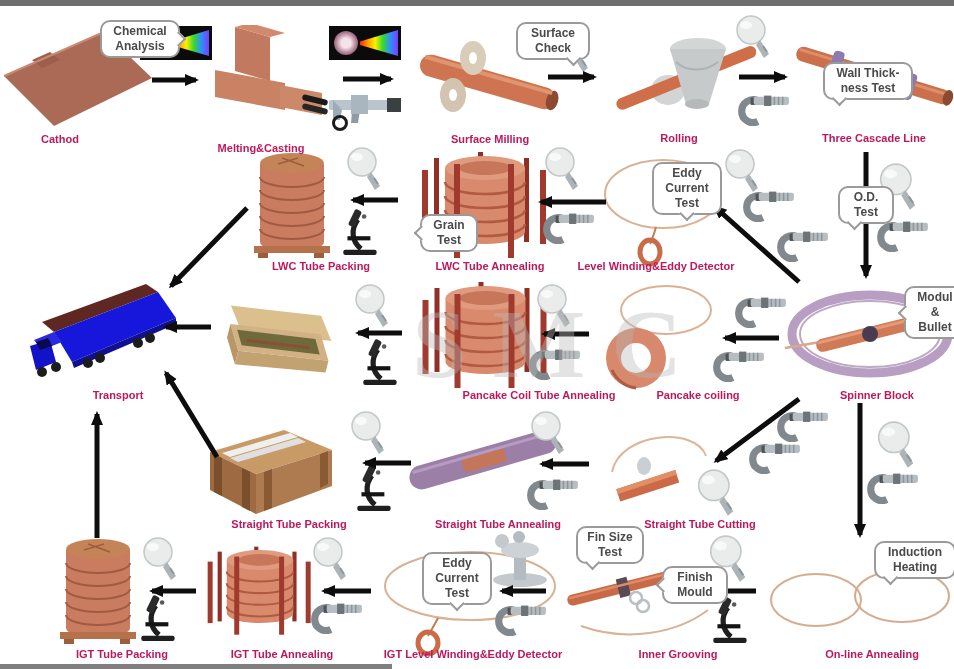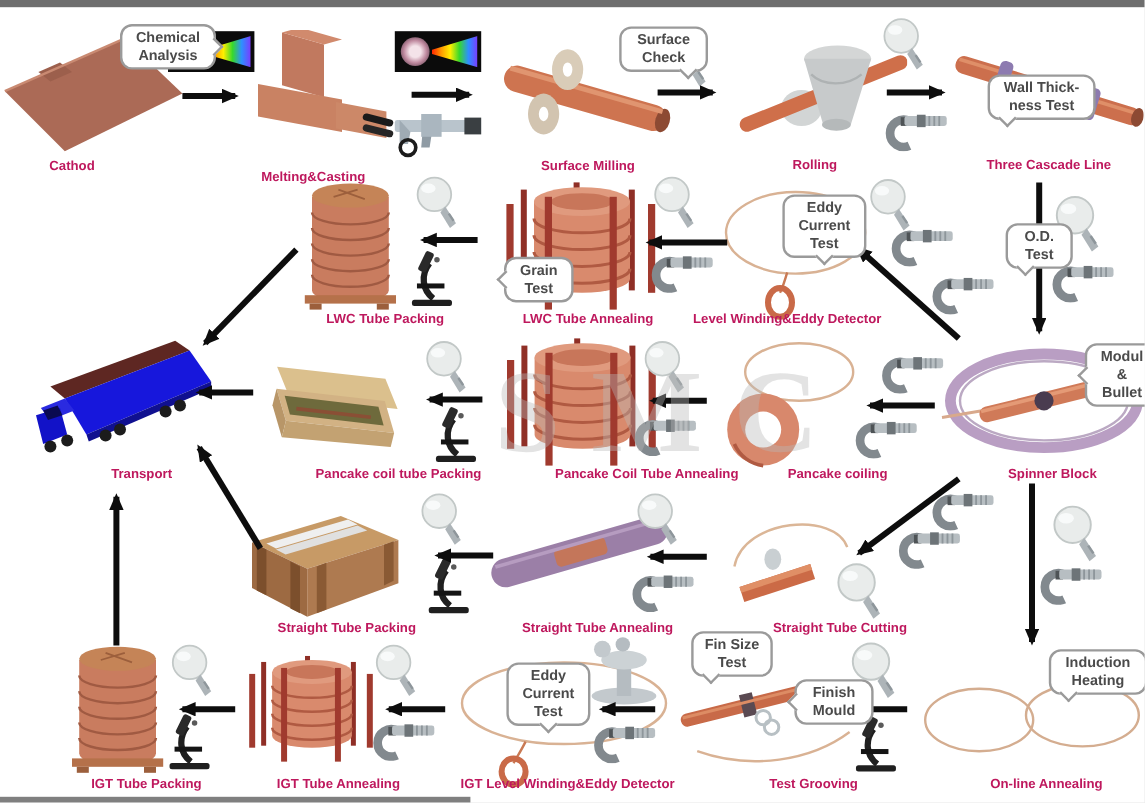--- a/index.html
+++ b/index.html
@@ -282,21 +282,20 @@
   <svg class="abs illo" style="left:218px;top:292px" width="120" height="95" viewBox="0 0 120 95">
     <g transform="rotate(14 60 48)">
       <polygon points="6,26 96,14 112,36 22,48" fill="#dbc08d"></polygon>
       <polygon points="10,44 100,32 114,56 24,68" fill="#d2b284"></polygon>
       <polygon points="18,48 96,38 104,52 26,62" fill="#6e6a3c"></polygon>
       <polygon points="10,44 24,68 24,82 10,58" fill="#b89668"></polygon>
       <polygon points="24,68 114,56 114,68 24,82" fill="#c3a272"></polygon>
       <path d="M30,56 L92,48" stroke="#8a4f35" stroke-width="3"></path>
     </g>
   </svg>
-  <div class="label" style="left:232px;top:389px;width:200px">Pancake coil tube Packing</div>
 
   <svg class="abs icon" style="left:352px;top:283px" width="40" height="48" viewBox="0 0 40 48">
       <use href="#sym-magnifier"></use>
     </svg>
   <svg class="abs icon" style="left:358px;top:336px" width="46" height="50" viewBox="0 0 44 48">
       <use href="#sym-microscope"></use>
     </svg>
 
   <svg class="abs illo" style="left:418px;top:280px" width="135" height="112" viewBox="0 0 130 112">
       <use href="#sym-annealcoil"></use>
@@ -458,21 +457,21 @@
       <path d="M12,31 L130,31" stroke="#dd8c64" stroke-width="2.5"></path>
     </g>
     <circle cx="80" cy="46" r="6" fill="none" stroke="#b8c0c4" stroke-width="2.5"></circle>
     <circle cx="87" cy="54" r="6" fill="none" stroke="#b8c0c4" stroke-width="2.5"></circle>
     <path d="M25,74 C70,90 120,82 152,58" stroke="#d9b294" fill="none" stroke-width="2"></path>
   </svg>
   <div class="callout tail-l" style="left:638px;top:566px;width:48px">
     <span>Finish</span>
     <span>Mould</span>
   </div>
-  <div class="label" style="left:598px;top:648px;width:160px">Test Grooving</div>
+  <div class="label" style="left:598px;top:648px;width:160px">Inner Grooving</div>
 
   <svg class="abs icon" style="left:706px;top:534px" width="44" height="52" viewBox="0 0 40 48">
       <use href="#sym-magnifier"></use>
     </svg>
   <svg class="abs icon" style="left:708px;top:594px" width="46" height="50" viewBox="0 0 44 48">
       <use href="#sym-microscope"></use>
     </svg>
 
   <svg class="abs illo" style="left:762px;top:552px" width="192" height="88" viewBox="0 0 192 88">
     <ellipse cx="54" cy="48" rx="45" ry="26" fill="none" stroke="#d4ad90" stroke-width="2"></ellipse>

